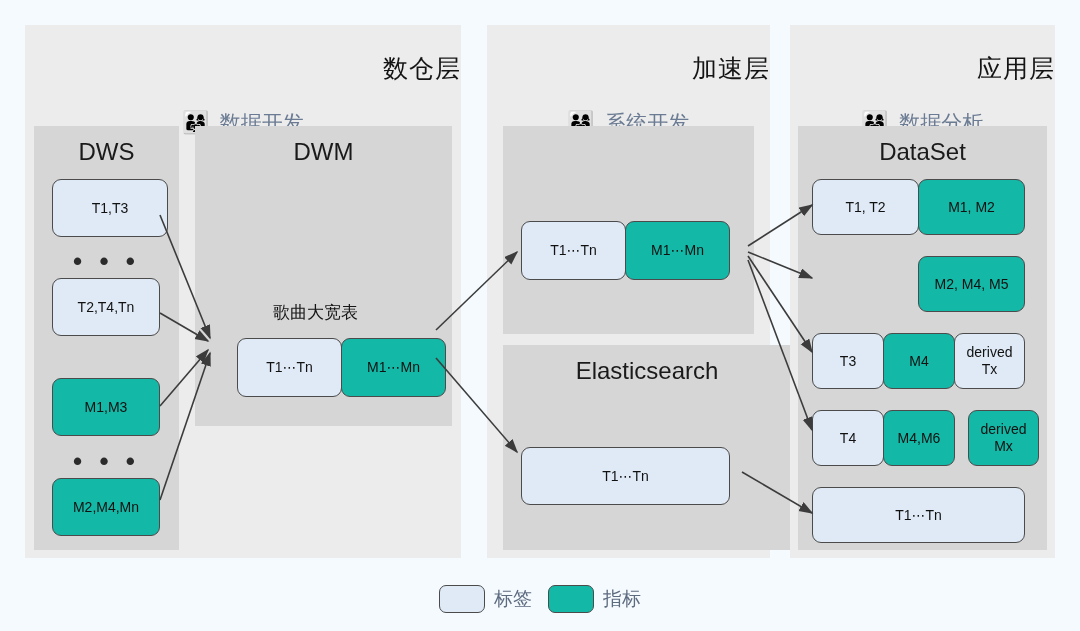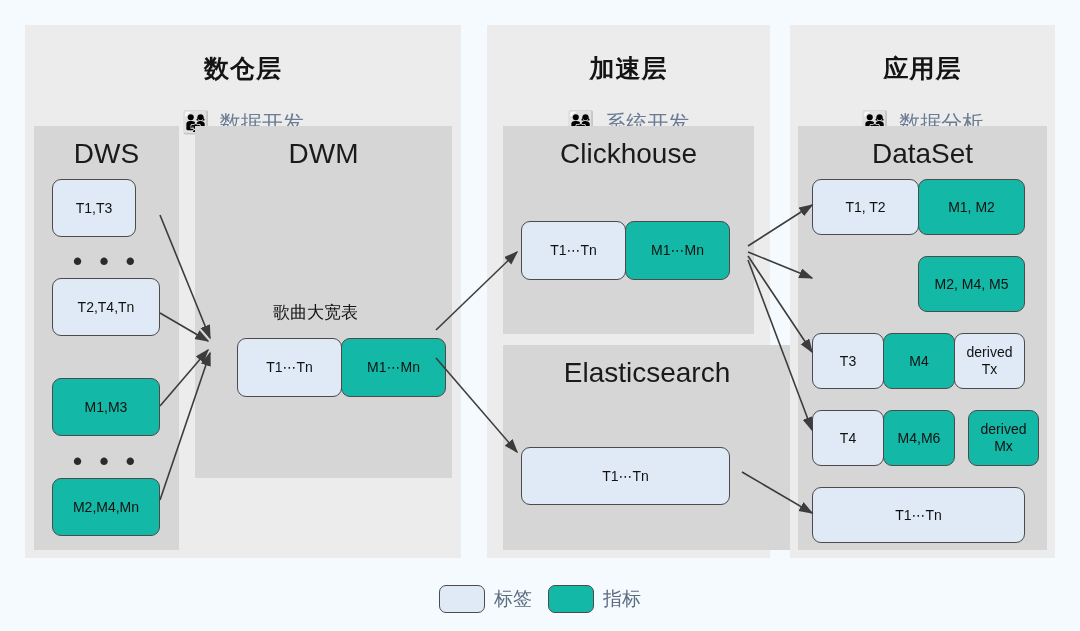--- a/index.html
+++ b/index.html
@@ -11,37 +11,37 @@
     position:relative;
   }
   #root{position:absolute;left:0;top:0;width:1080px;height:631px;}
 
   
   #arrows{position:absolute;left:0;top:0;width:1080px;height:631px;pointer-events:none;z-index:5;}
 
   
   .layer{position:absolute;background:#ececec;}
   .layer-title{
-    position:absolute;left:0;right:0;text-align:center;
-    font-size:25px;font-weight:bold;color:#141414;
+    position:absolute;left:0;right:0;text-align:right;
+    font-size:25px;font-weight:normal;color:#141414;
     letter-spacing:1px;
   }
   .role-row{
     position:absolute;left:0;right:0;
     display:flex;align-items:center;justify-content:center;gap:10px;
     height:30px;
   }
   .role-icon{font-size:22px;line-height:1;filter:saturate(1.05);}
   .role-label{font-size:21px;color:#6b7b93;}
 
   
   .group{position:absolute;background:#d6d6d6;}
   .group-title{
     position:absolute;left:0;right:0;text-align:center;
-    font-size:28px;color:#1a1a1a;font-weight:400;
+    font-size:24px;color:#1a1a1a;font-weight:400;
   }
 
   
   .box{
     position:absolute;
     border:1.6px solid #4b4b4b;
     border-radius:9px;
     display:flex;align-items:center;justify-content:center;
     text-align:center;
     font-size:14px;color:#111;
@@ -108,45 +108,44 @@
 
   <div class="layer" style="left:25px;top:25px;width:436px;height:533px;">
     <div class="layer-title" style="top:27px;">数仓层</div>
     <div class="role-row" style="top:83px;">
       <span class="role-icon">👨‍👩‍👧</span>
       <span class="role-label">数据开发</span>
     </div>
 
     <div class="group" style="left:9px;top:101px;width:145px;height:424px;">
       <div class="group-title" style="top:12px;">DWS</div>
-      <div class="box blue" style="left:18px;top:53px;width:84px;height:58px;">T1,T3</div>
+      <div class="box blue" style="left:18px;top:53px;width:116px;height:58px;">T1,T3</div>
       <div class="dots" style="top:122px;">• • •</div>
       <div class="box blue" style="left:18px;top:152px;width:108px;height:58px;">T2,T4,Tn</div>
       <div class="box green" style="left:18px;top:252px;width:108px;height:58px;">M1,M3</div>
       <div class="dots" style="top:322px;">• • •</div>
       <div class="box green" style="left:18px;top:352px;width:108px;height:58px;">M2,M4,Mn</div>
     </div>
 
-    <div class="group" style="left:170px;top:101px;width:257px;height:352px;">
+    <div class="group" style="left:170px;top:101px;width:257px;height:300px;">
       <div class="group-title" style="top:12px;">DWM</div>
       <div class="wide-title" style="left:0;right:16px;top:175px;">歌曲大宽表</div>
       <div class="box blue" style="left:42px;top:212px;width:105px;height:59px;">T1⋯Tn</div>
       <div class="box green" style="left:146px;top:212px;width:105px;height:59px;">M1⋯Mn</div>
     </div>
   </div>
 
   <div class="layer" style="left:487px;top:25px;width:283px;height:533px;">
     <div class="layer-title" style="top:27px;">加速层</div>
     <div class="role-row" style="top:83px;">
       <span class="role-icon">👨‍👩‍👧</span>
       <span class="role-label">系统开发</span>
     </div>
 
     <div class="group" style="left:16px;top:101px;width:251px;height:208px;">
-      <div class="group-title" style="top:12px;">Clickhouse</div>
       <div class="box blue" style="left:18px;top:95px;width:105px;height:59px;">T1⋯Tn</div>
       <div class="box green" style="left:122px;top:95px;width:105px;height:59px;">M1⋯Mn</div>
     </div>
 
     <div class="group" style="left:16px;top:320px;width:288px;height:205px;">
       <div class="group-title" style="top:12px;">Elasticsearch</div>
       <div class="box blue" style="left:18px;top:102px;width:209px;height:58px;">T1⋯Tn</div>
     </div>
   </div>
 

